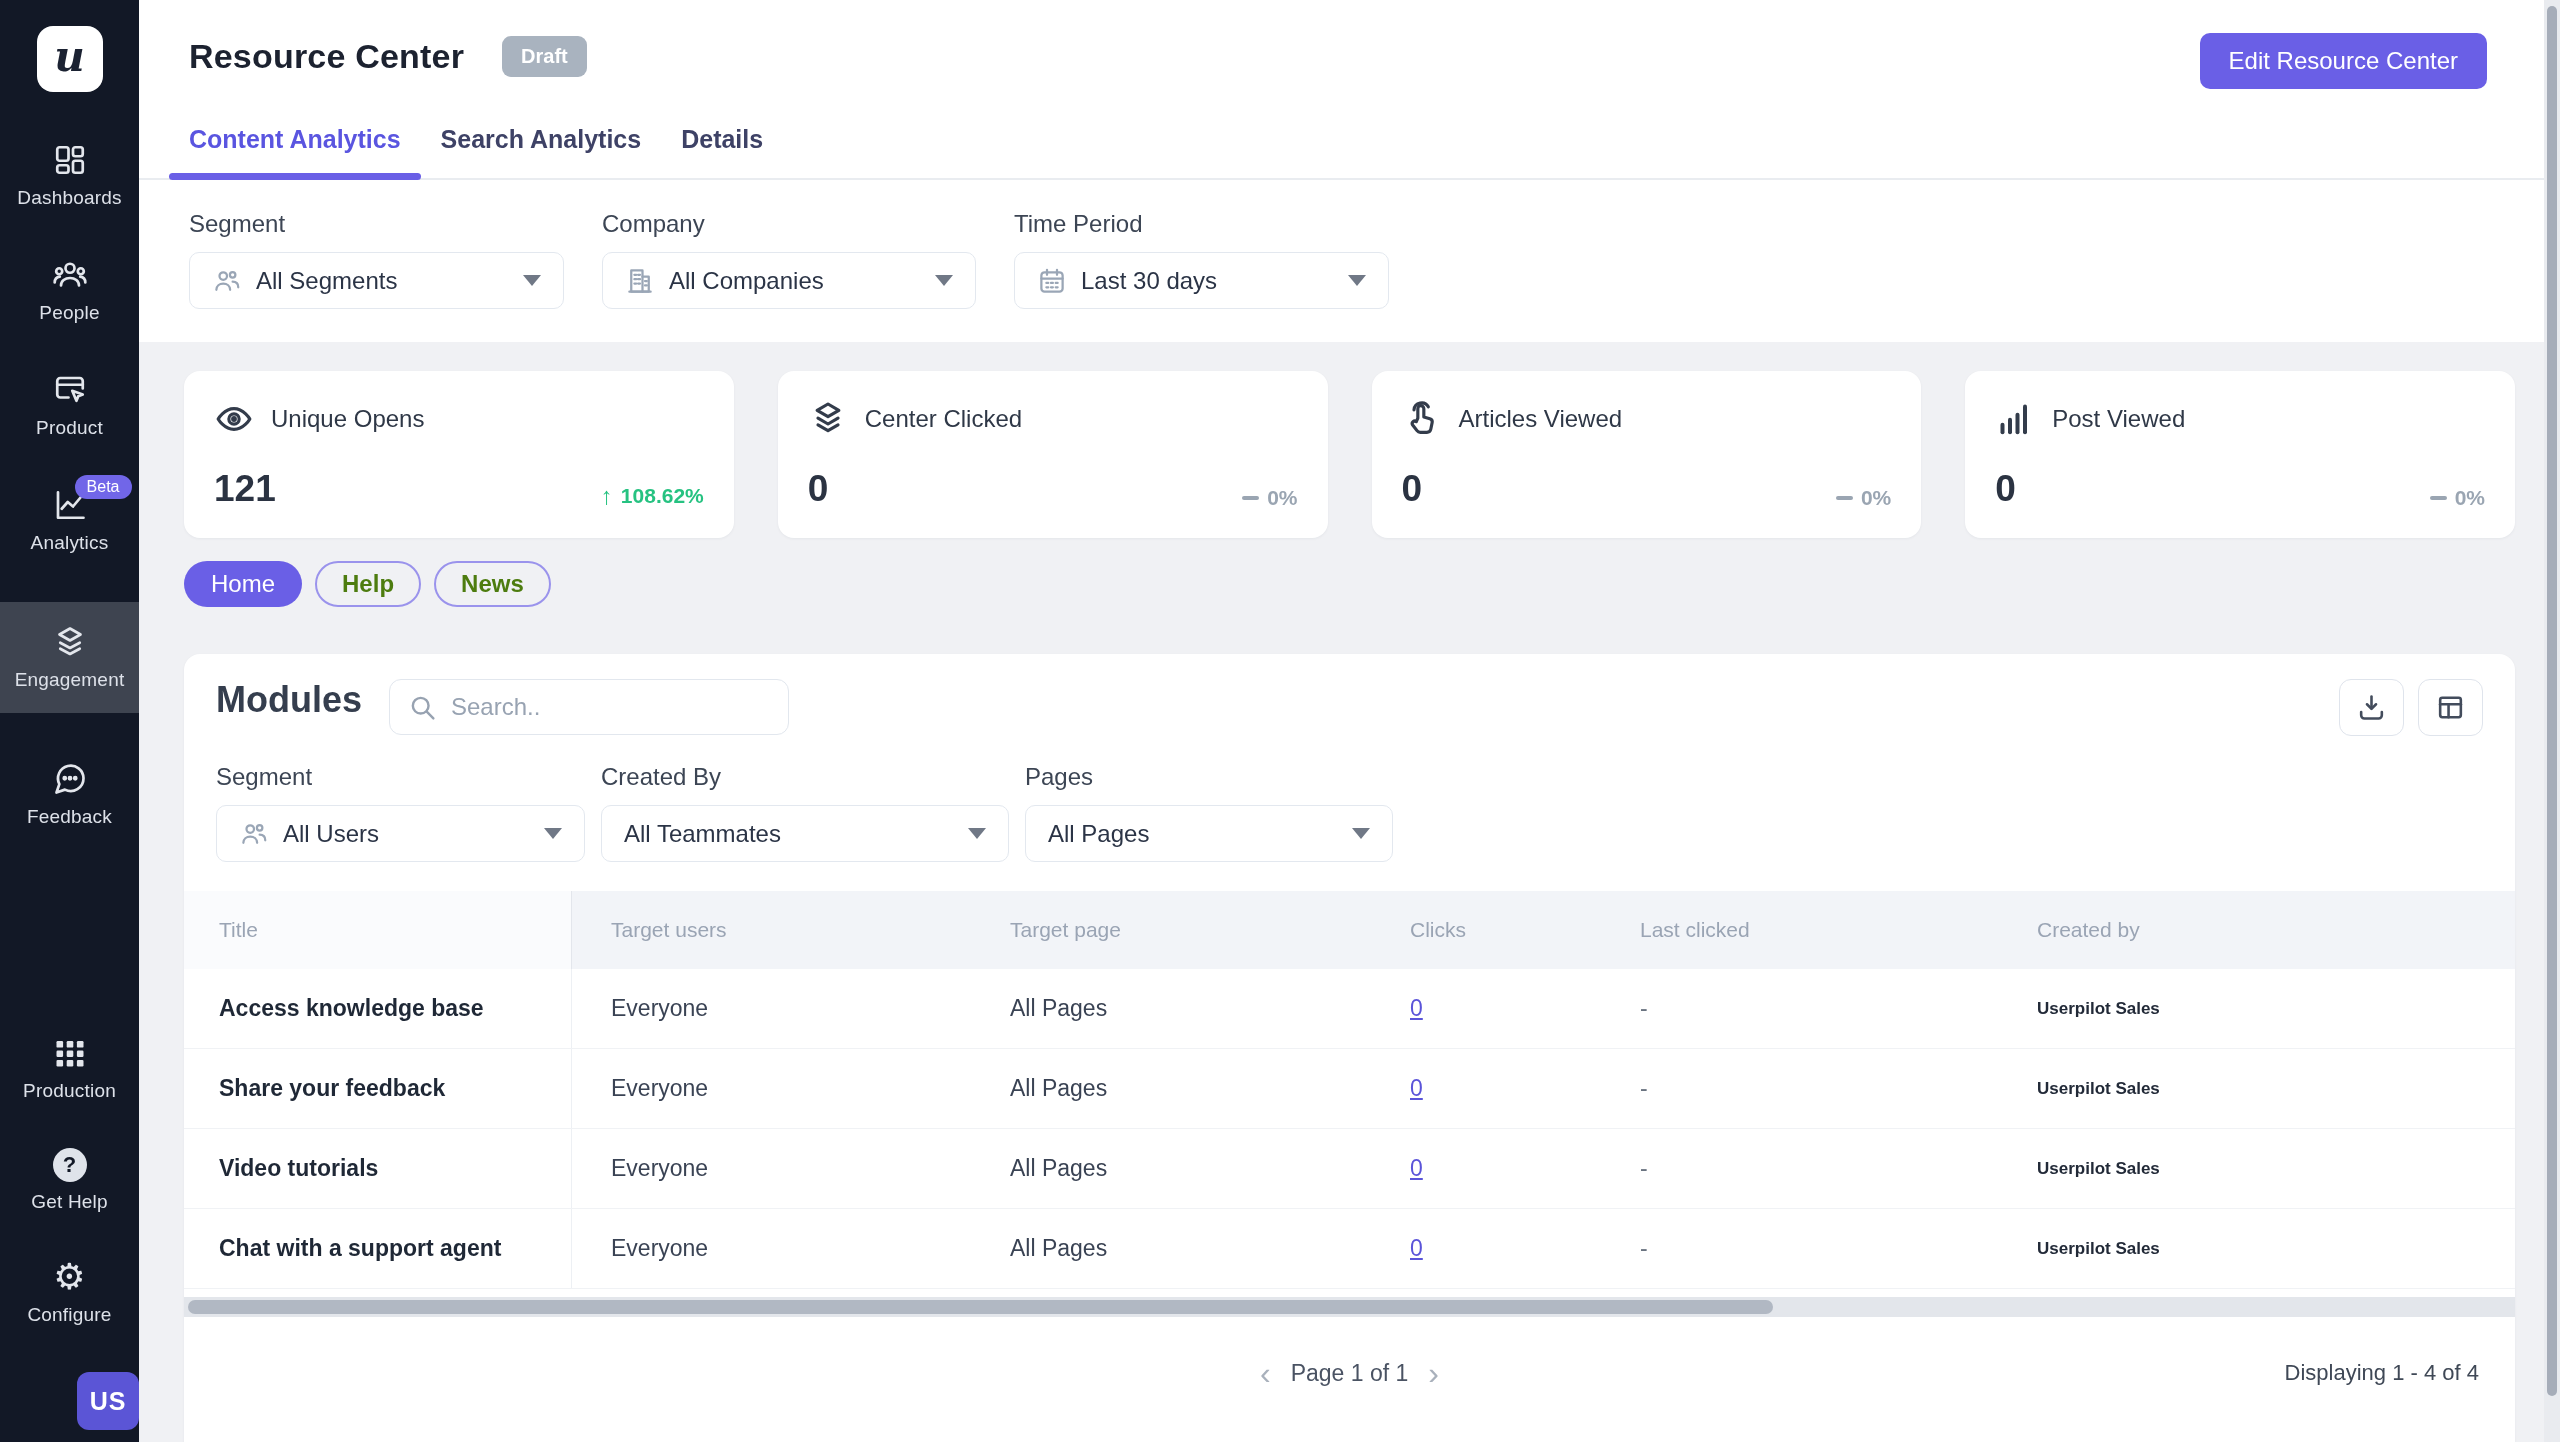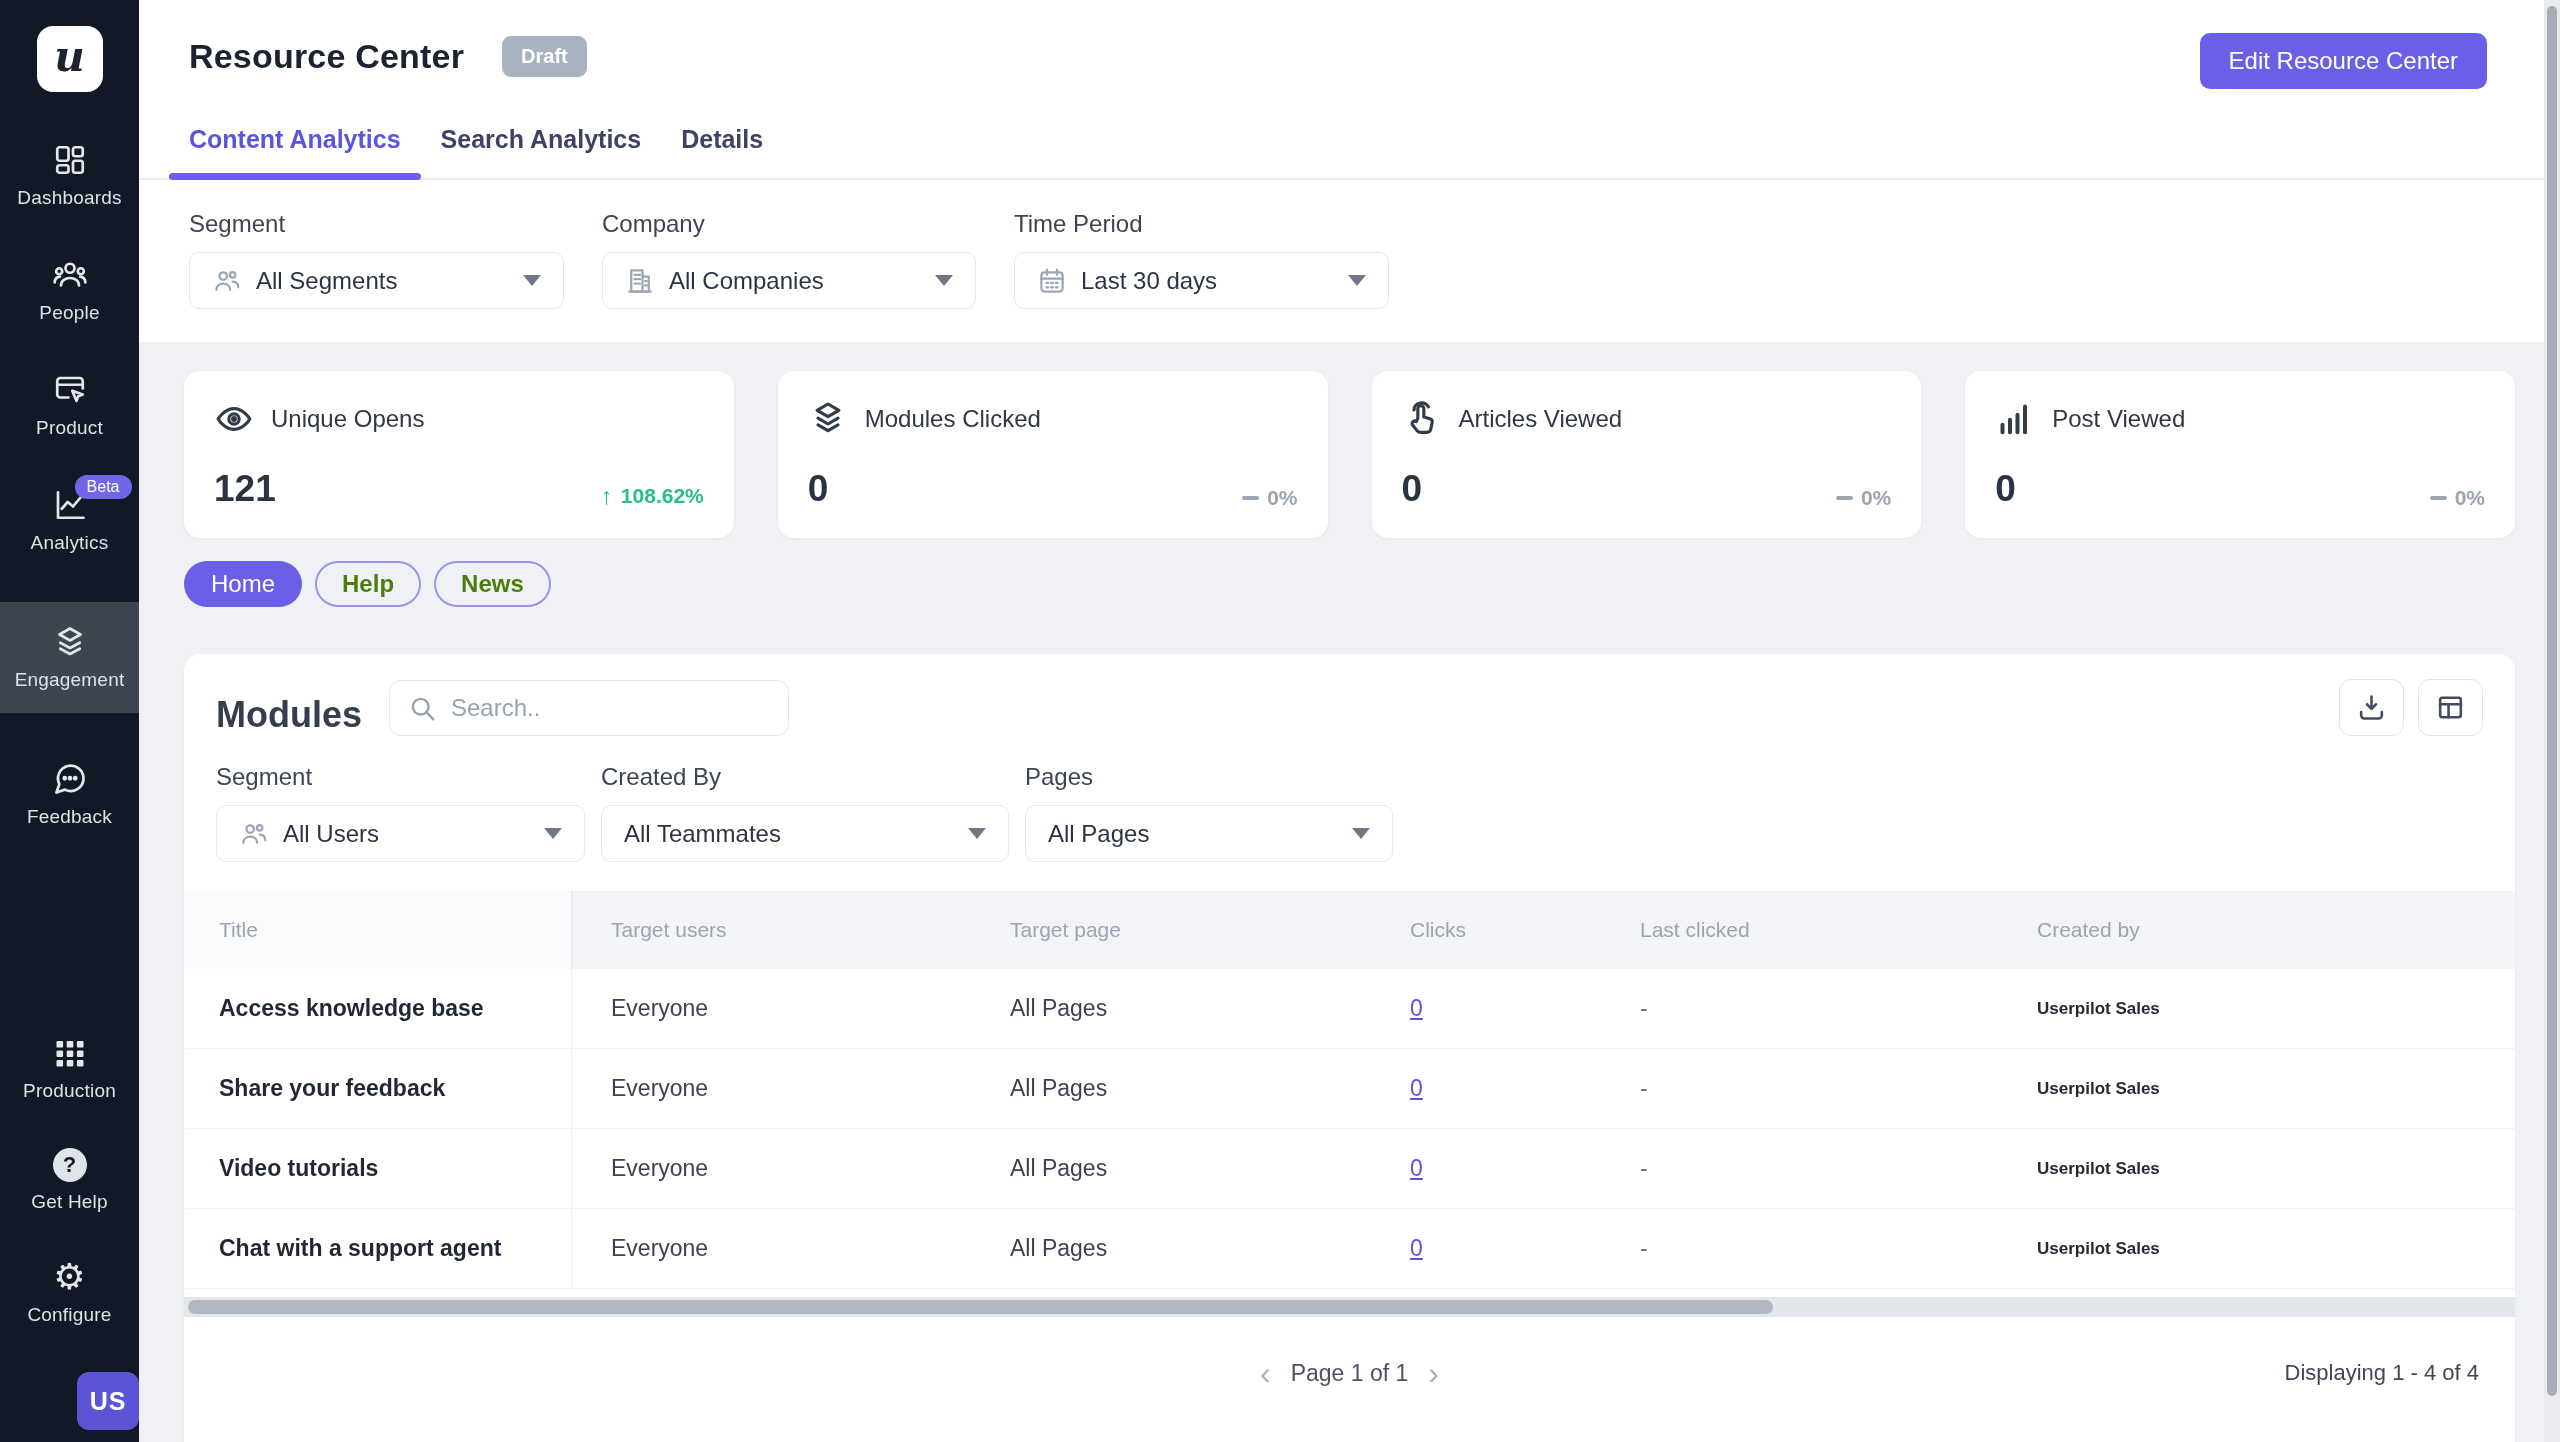--- a/index.html
+++ b/index.html
@@ -82,21 +82,21 @@
   .delta.up { color:#26c281; }
   .delta.up .arrow { font-size:24px; font-weight:700; }
   .delta.flat { color:#9aa5b2; }
   .delta .dash { display:inline-block; width:17px; height:4px; border-radius:2px; background:#9aa5b2; }
   .pills-row { margin-top:23px; display:flex; gap:13px; }
   .pill { font-size:24px; padding:9px 27px; border-radius:999px; cursor:pointer; }
   .pill.active { background:#6a5fe6; color:#fff; }
   .pill.ghost { border:2px solid #9a93ec; color:#4d7c0f; background:transparent; padding:7px 25px;font-weight:bold; }
   
   .panel { margin-top:47px; background:#fff; border-radius:16px 16px 0 0; padding-top:25px; flex:1; box-shadow:0 1px 3px rgba(20,30,50,.05); }
-  .panel-header { padding:0 32px; display:flex; align-items:flex-end; }
+  .panel-header { padding:0 32px; display:flex; align-items:flex-start; }
   .panel-title { font-size:36px; font-weight:600; color:#353e4e; }
   .search-box { margin-left:27px; width:400px; height:56px; border:1px solid #e2e7ee; border-radius:12px; display:flex; align-items:center; padding:0 18px; }
   .search-box svg { width:29px; height:29px; stroke:#97a2b1; fill:none; stroke-width:2; stroke-linecap:round; }
   .search-box input { border:none; outline:none; font-family:inherit; font-size:24px; color:#2b3446; margin-left:14px; width:300px; background:transparent; }
   .search-box input::placeholder { color:#98a3b2; }
   .panel-actions { margin-left:auto; display:flex; gap:14px; }
   .icon-btn { width:65px; height:57px; border:1px solid #dfe4ec; background:#fff; border-radius:12px; display:flex; align-items:center; justify-content:center; cursor:pointer; }
   .icon-btn svg { width:31px; height:31px; stroke:#434c5c; fill:none; stroke-width:2; stroke-linecap:round; stroke-linejoin:round; }
   .panel-filters { margin-top:27px; padding:0 32px; display:flex; gap:16px; }
   
@@ -325,21 +325,21 @@
         </div>
       </div>
 
       <div class="stat-card">
         <div class="stat-head">
           <svg viewBox="0 0 24 24">
               <path d="M12 3l6.5 3.8L12 10.6 5.5 6.8z"></path>
               <path d="M6 11.5l6 3.5 6-3.5"></path>
               <path d="M6 15.5l6 3.5 6-3.5"></path>
             </svg>
-          <span class="stat-label">Modules Clicked</span>
+          <span class="stat-label">Center Clicked</span>
         </div>
         <div class="stat-bottom">
           <span class="stat-value">0</span>
           <span class="delta flat">
               <span class="dash"></span>
               <span>0%</span>
             </span>
         </div>
       </div>
 

